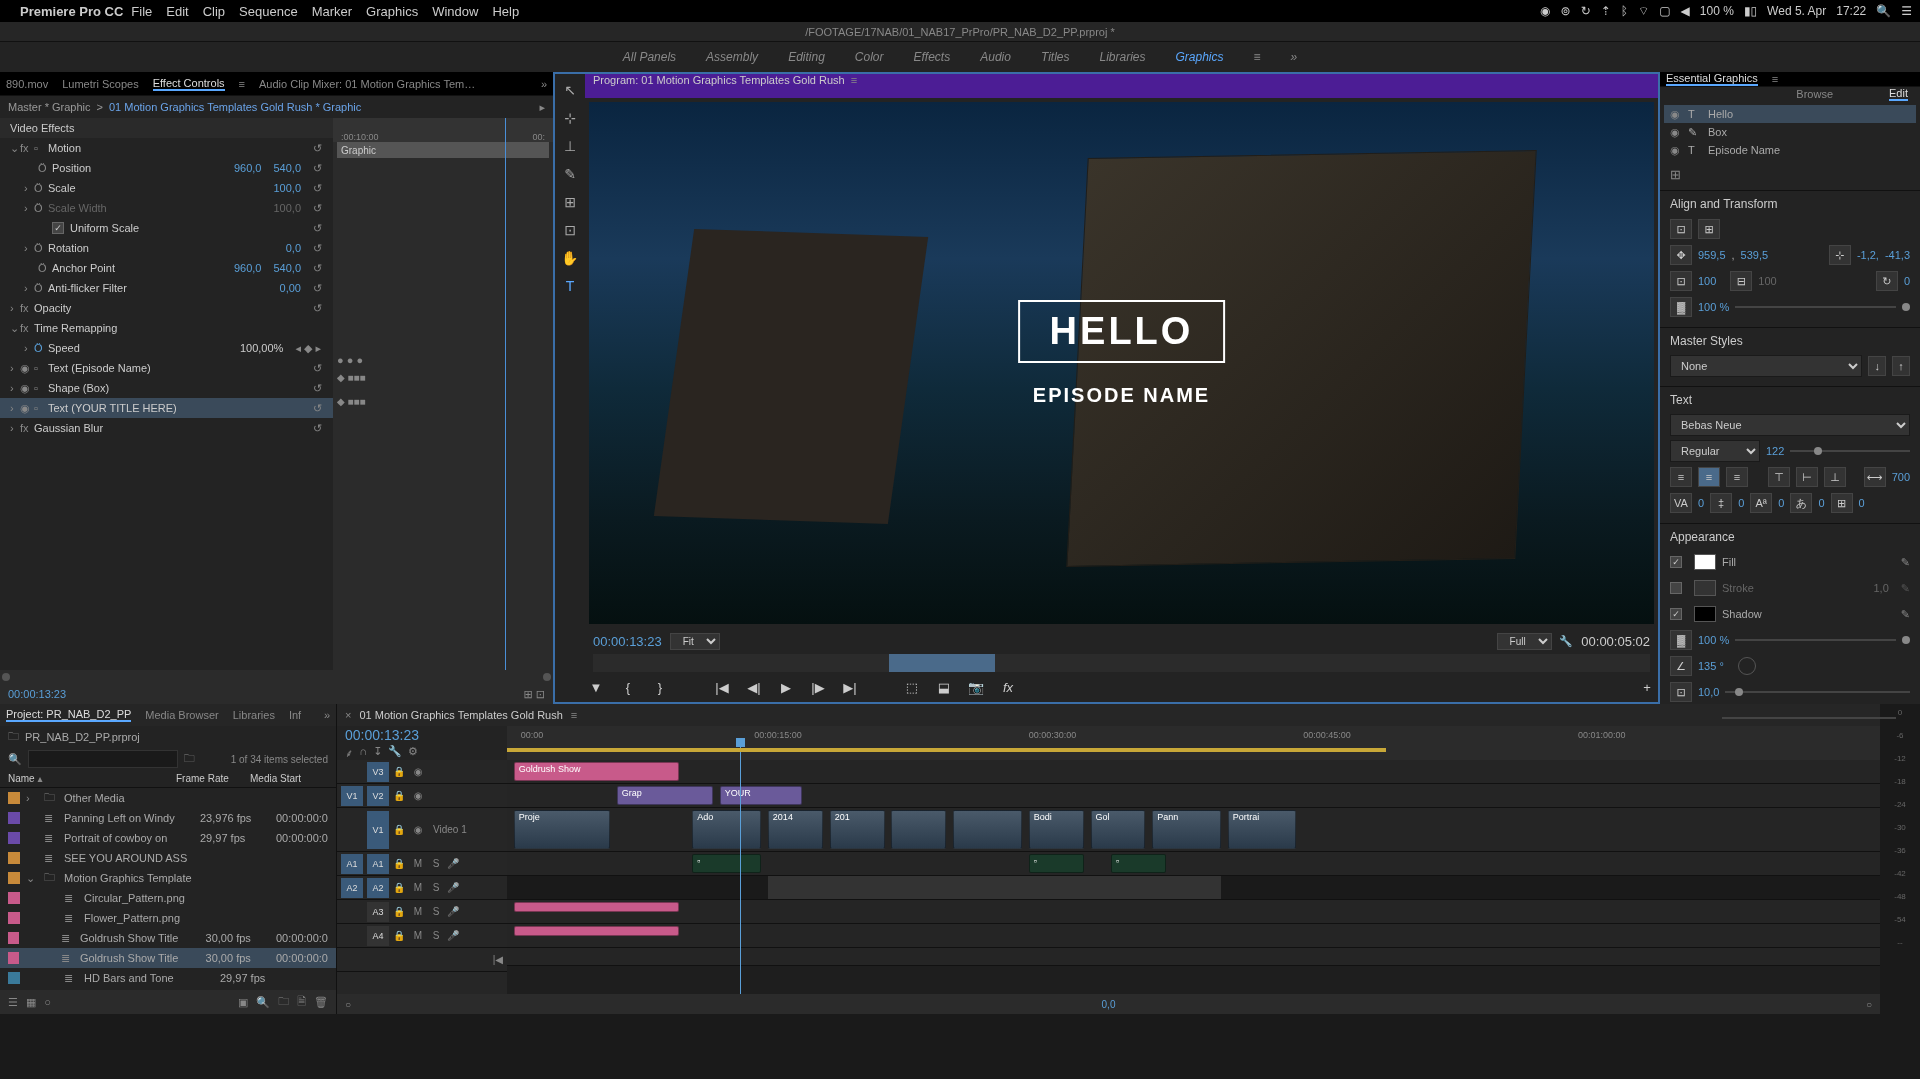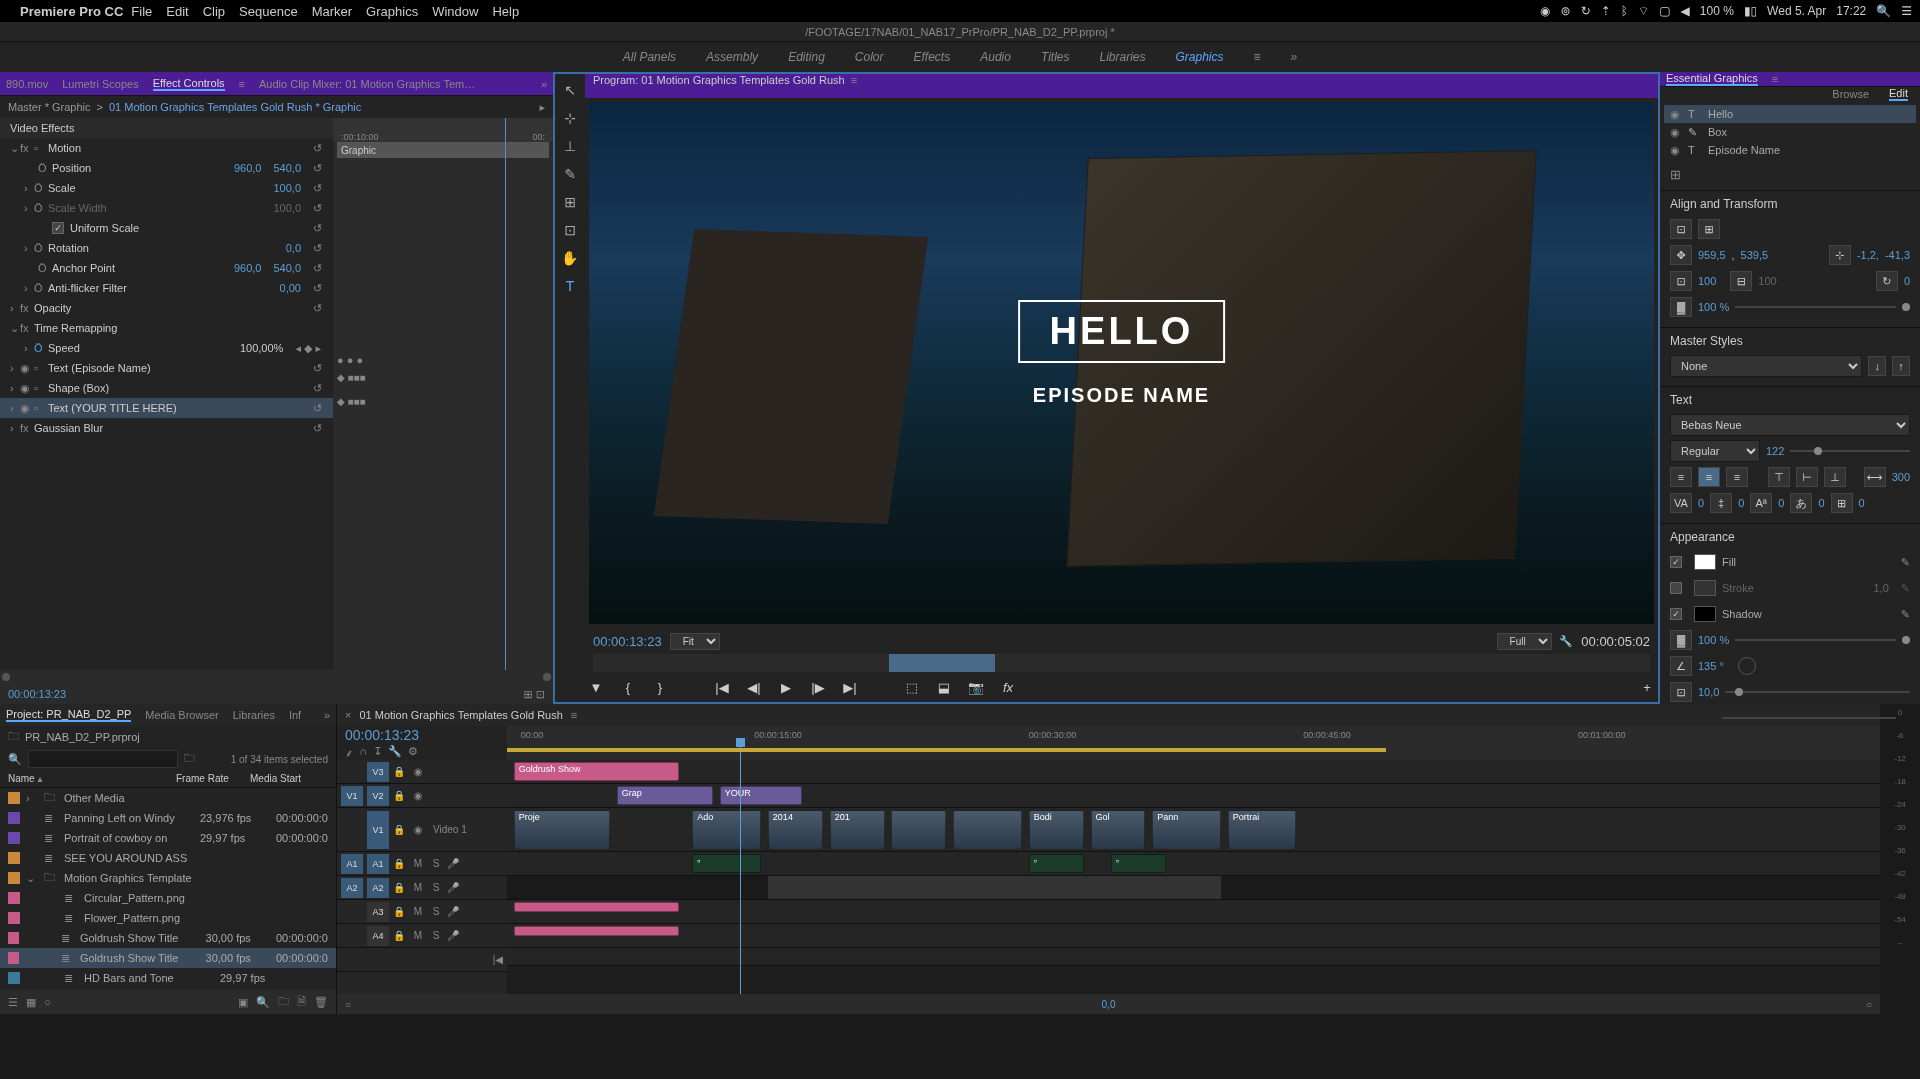--- a/index.html
+++ b/index.html
@@ -9,21 +9,21 @@
 .menubar .app-name { font-weight: bold; margin-right: 8px; }
 .menubar .menu-item { margin-right: 14px; cursor: pointer; }
 .menubar .right { margin-left: auto; display: flex; align-items: center; gap: 10px; }
 .menubar .right span { font-size: 12px; }
 .titlebar { height: 20px; background: #262626; display: flex; align-items: center; justify-content: center; color: #888; font-size: 11px; border-bottom: 1px solid #111; }
 .workspace-tabs { height: 30px; background: #232323; display: flex; align-items: center; justify-content: center; gap: 30px; font-size: 12px; }
 .workspace-tabs .ws { color: #888; cursor: pointer; font-style: italic; }
 .workspace-tabs .ws.active { color: #5aa8ff; }
 .main { display: flex; height: 632px; }
 .left-col { width: 553px; display: flex; flex-direction: column; background: #232323; }
-.panel-tabs { display: flex; height: 24px; align-items: center; border-bottom: 1px solid #111; background: #4c1d95; padding: 0 6px; gap: 14px; }
+.panel-tabs { display: flex; height: 24px; align-items: center; border-bottom: 1px solid #111; background: #000000; padding: 0 6px; gap: 14px; }
 .panel-tabs .tab { color: #888; cursor: pointer; font-size: 11px; white-space: nowrap; }
 .panel-tabs .tab.active { color: #ddd; border-bottom: 2px solid #5aa8ff; }
 .effect-controls { flex: 1; display: flex; flex-direction: column; }
 .ec-header { display: flex; height: 22px; align-items: center; padding: 0 8px; font-size: 11px; gap: 6px; }
 .ec-header .m { color: #999; }
 .ec-header .c { color: #6aa3e8; }
 .ec-body { flex: 1; display: flex; }
 .ec-props { width: 333px; overflow: hidden; }
 .ec-timeline { flex: 1; background: #2b2b2b; position: relative; }
 .ec-timeline-ruler { height: 24px; background: #333; display: flex; font-size: 9px; color: #888; align-items: flex-end; }
@@ -59,21 +59,21 @@
 .monitor-controls { height: 26px; display: flex; align-items: center; padding: 0 8px; gap: 8px; background: #232323; }
 .monitor-controls .tc-in { color: #5a9fd8; font-size: 13px; }
 .monitor-controls .sel { background: #333; border: 1px solid #444; color: #ccc; font-size: 10px; padding: 1px 8px; }
 .monitor-controls .tc-out { color: #ccc; font-size: 13px; margin-left: auto; }
 .scrub { height: 18px; background: #2b2b2b; margin: 0 8px; position: relative; }
 .scrub .bar { position: absolute; left: 28%; width: 10%; height: 100%; background: #4a6a8a; }
 .transport { height: 30px; display: flex; align-items: center; justify-content: center; gap: 10px; background: #232323; }
 .transport .btn { width: 22px; height: 22px; display: flex; align-items: center; justify-content: center; color: #ccc; cursor: pointer; font-size: 13px; }
 .right-col { width: 260px; background: #232323; display: flex; flex-direction: column; }
 .eg-tabs { height: 22px; display: flex; align-items: center; justify-content: flex-end; gap: 20px; padding: 0 12px; font-size: 11px; }
-.eg-tabs .t { color: #888; cursor: pointer; }
+.eg-tabs .t { color: #888; cursor: pointer; margin-left: 36px; }
 .eg-tabs .t.active { color: #ddd; border-bottom: 2px solid #5aa8ff; }
 .layer-list { padding: 4px; }
 .layer-row { height: 18px; display: flex; align-items: center; gap: 6px; padding: 0 6px; font-size: 11px; }
 .layer-row.sel { background: #3a4a5a; }
 .layer-row .eye { color: #888; width: 12px; }
 .layer-row .ico { width: 14px; color: #aaa; }
 .eg-section { padding: 6px 10px; border-top: 1px solid #111; }
 .eg-section .hdr { font-size: 12px; color: #ccc; margin-bottom: 6px; }
 .eg-row { display: flex; align-items: center; gap: 6px; height: 24px; font-size: 11px; margin-bottom: 2px; }
 .eg-row .ico-btn { width: 22px; height: 20px; background: #333; border: 1px solid #444; display: flex; align-items: center; justify-content: center; font-size: 11px; color: #ccc; cursor: pointer; }
@@ -477,21 +477,21 @@
       <div class="eg-row">
         <span class="ico-btn">≡</span>
         <span class="ico-btn" style="background:#4a6a8a">≡</span>
         <span class="ico-btn">≡</span>
         <span style="width:8px"></span>
         <span class="ico-btn">⊤</span>
         <span class="ico-btn">⊢</span>
         <span class="ico-btn">⊥</span>
         <span style="flex:1"></span>
         <span class="ico-btn">⟷</span>
-          <span class="bv">300</span>
+          <span class="bv">700</span>
       </div>
       <div class="eg-row">
         <span class="ico-btn">VA</span>
           <span class="bv">0</span>
         <span class="ico-btn">‡</span>
           <span class="bv">0</span>
         <span class="ico-btn">Aª</span>
           <span class="bv">0</span>
         <span class="ico-btn">あ</span>
           <span class="bv">0</span>

